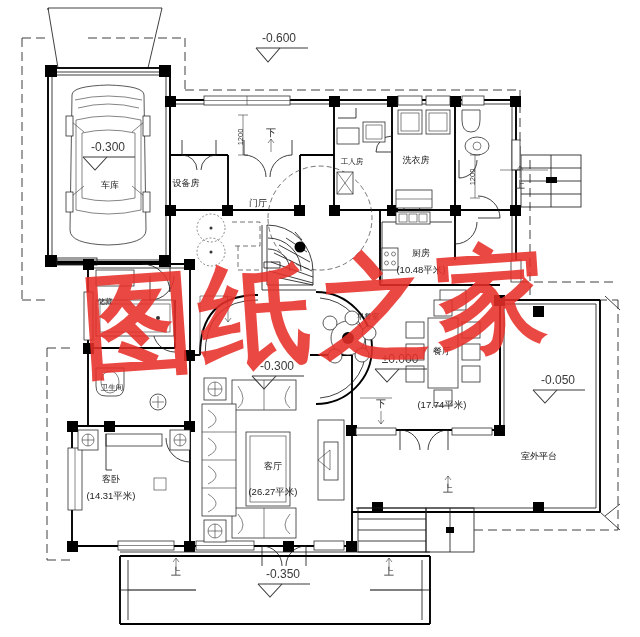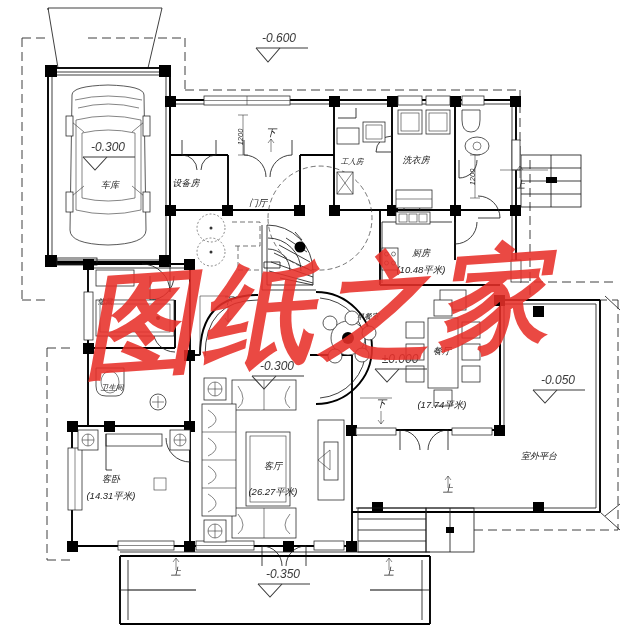--- a/index.html
+++ b/index.html
@@ -6,21 +6,20 @@
   html,body{margin:0;padding:0;background:#ffffff;}
   body{
     font-family:"Liberation Sans","DejaVu Sans",sans-serif;
     -webkit-font-smoothing:antialiased;
   }
   #stage{
     position:relative;
     width:640px;height:637px;
     background:#ffffff;
     overflow:hidden;
-    font-style:italic;
   }
   #plan-svg{position:absolute;left:0;top:0;width:640px;height:637px;}
   #watermark-layer{position:absolute;left:0;top:0;width:640px;height:637px;pointer-events:none;}
   .wm-text{
     font-family:"DejaVu Sans","Liberation Sans",sans-serif;
     font-weight:700;
     font-size:112px;
     fill:#e8302a;
     opacity:.88;
   }

